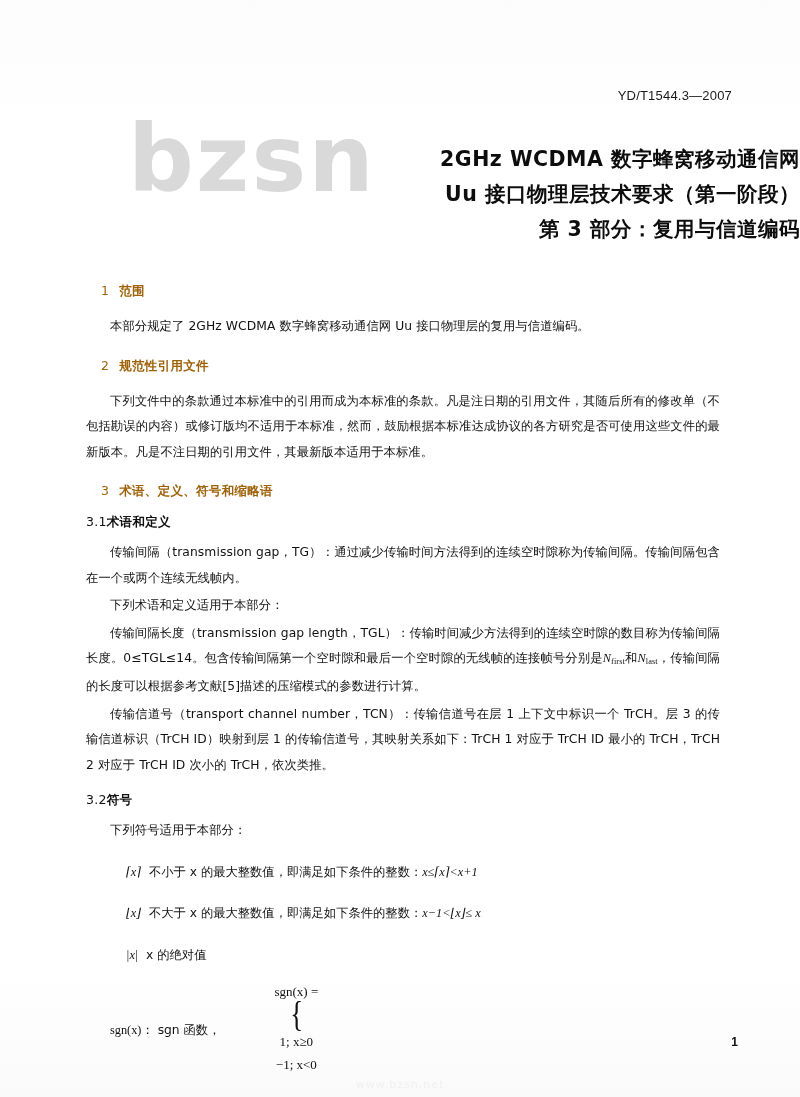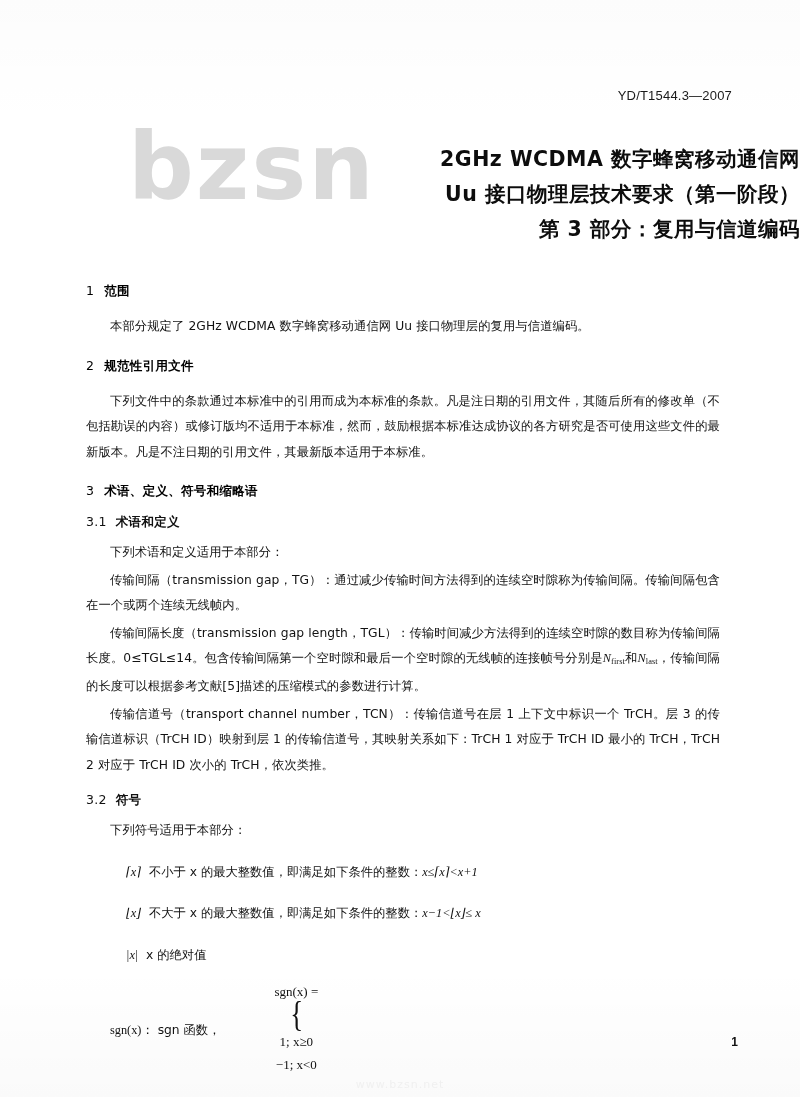--- a/index.html
+++ b/index.html
@@ -25,21 +25,21 @@
     inset: 0;
     background:
       linear-gradient(180deg, rgba(0,0,0,0.012) 0%, rgba(0,0,0,0.0) 12%, rgba(0,0,0,0.0) 88%, rgba(0,0,0,0.02) 100%);
     pointer-events: none;
   }
 
   
   #watermark {
     position: absolute;
     left: 128px;
-    top: 122px;
+    top: 114px;
     font-family: "DejaVu Sans", sans-serif;
     font-weight: 700;
     font-size: 92px;
     letter-spacing: 2px;
     color: #d9d9d9;
     line-height: 1;
     user-select: none;
     white-space: nowrap;
   }
   #watermark-bottom {
@@ -87,34 +87,34 @@
   #content {
     position: absolute;
     top: 283px;
     left: 86px;
     width: 634px;
   }
   .sec-h1 {
     font-family: "DejaVu Sans", "Liberation Sans", sans-serif;
     font-weight: 700;
     font-size: 12.5px;
-    color: #000000;
-    margin: 0 0 14px 0;
+    color: #a16207;
+    margin: 0 0 14px 15px;
     letter-spacing: 0.3px;
   }
   .sec-h1 .num { font-weight: 400; margin-right: 10px; }
   .sec-h2 {
     font-family: "DejaVu Sans", "Liberation Sans", sans-serif;
     font-weight: 700;
     font-size: 12.5px;
     color: #111;
     margin: 0 0 9px 0;
     letter-spacing: 0.3px;
   }
-  .sec-h2 .num { font-weight: 400; margin-right: 9px; }
+  .sec-h2 .num { font-weight: 400; }
 
   .para {
     font-family: "DejaVu Sans", "Liberation Sans", sans-serif;
     font-size: 12.3px;
     line-height: 25.5px;
     text-align: justify;
     text-justify: inter-ideograph;
     margin: 0 0 2px 0;
     text-indent: 24px;
     color: #121212;
@@ -221,22 +221,22 @@
 
     <div class="gap-md"></div>
 
     <div class="sec-h1">
       <span class="num">3</span><span>术语、定义、符号和缩略语</span>
     </div>
 
     <div class="sec-h2">
       <span class="num">3.1</span><span>术语和定义</span>
     </div>
+    <p class="para">传输间隔（transmission gap，TG）：通过减少传输时间方法得到的连续空时隙称为传输间隔。传输间隔包含在一个或两个连续无线帧内。</p>
     <p class="para">下列术语和定义适用于本部分：</p>
-    <p class="para">传输间隔（transmission gap，TG）：通过减少传输时间方法得到的连续空时隙称为传输间隔。传输间隔包含在一个或两个连续无线帧内。</p>
 
     <p class="para"><span>传输间隔长度（transmission gap length，TGL）：传输时间减少方法得到的连续空时隙的数目称为传输间隔长度。0≤TGL≤14。包含传输间隔第一个空时隙和最后一个空时隙的无线帧的连接帧号分别是</span><span class="math"><span>N</span><sub>first</sub></span><span>和</span><span class="math"><span>N</span><sub>last</sub></span><span>，传输间隔的长度可以根据参考文献[5]描述的压缩模式的参数进行计算。</span></p>
 
     <p class="para">传输信道号（transport channel number，TCN）：传输信道号在层 1 上下文中标识一个 TrCH。层 3 的传输信道标识（TrCH ID）映射到层 1 的传输信道号，其映射关系如下：TrCH 1 对应于 TrCH ID 最小的 TrCH，TrCH 2 对应于 TrCH ID 次小的 TrCH，依次类推。</p>
 
     <div class="gap-sm"></div>
 
     <div class="sec-h2">
       <span class="num">3.2</span><span>符号</span>
     </div>

